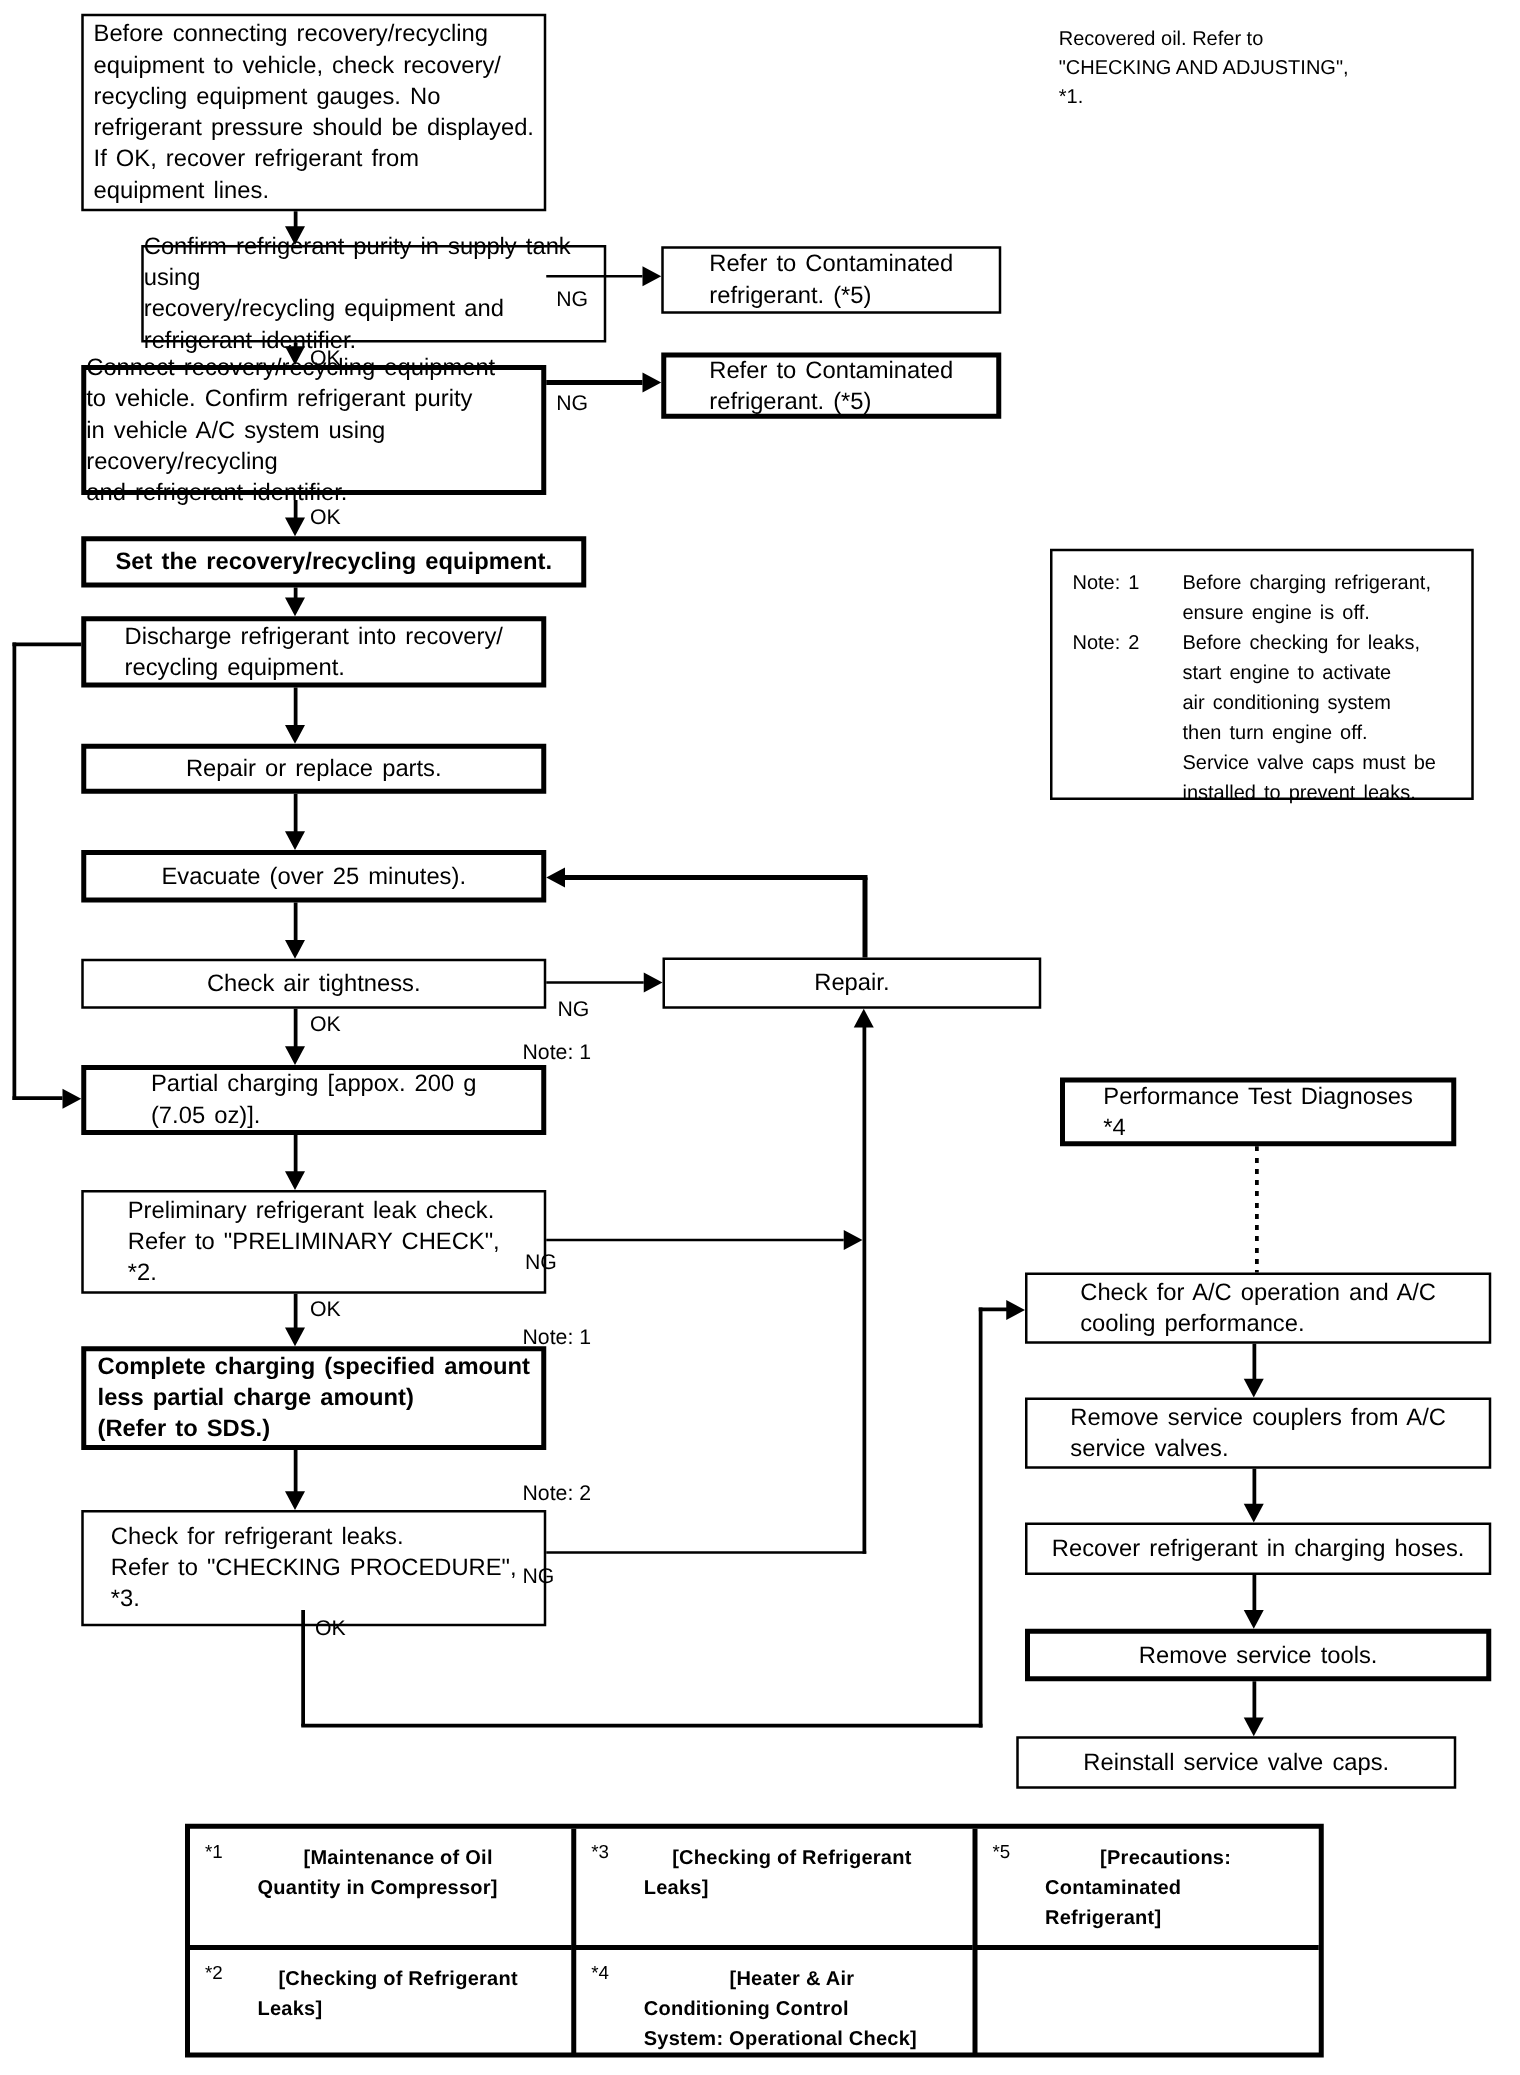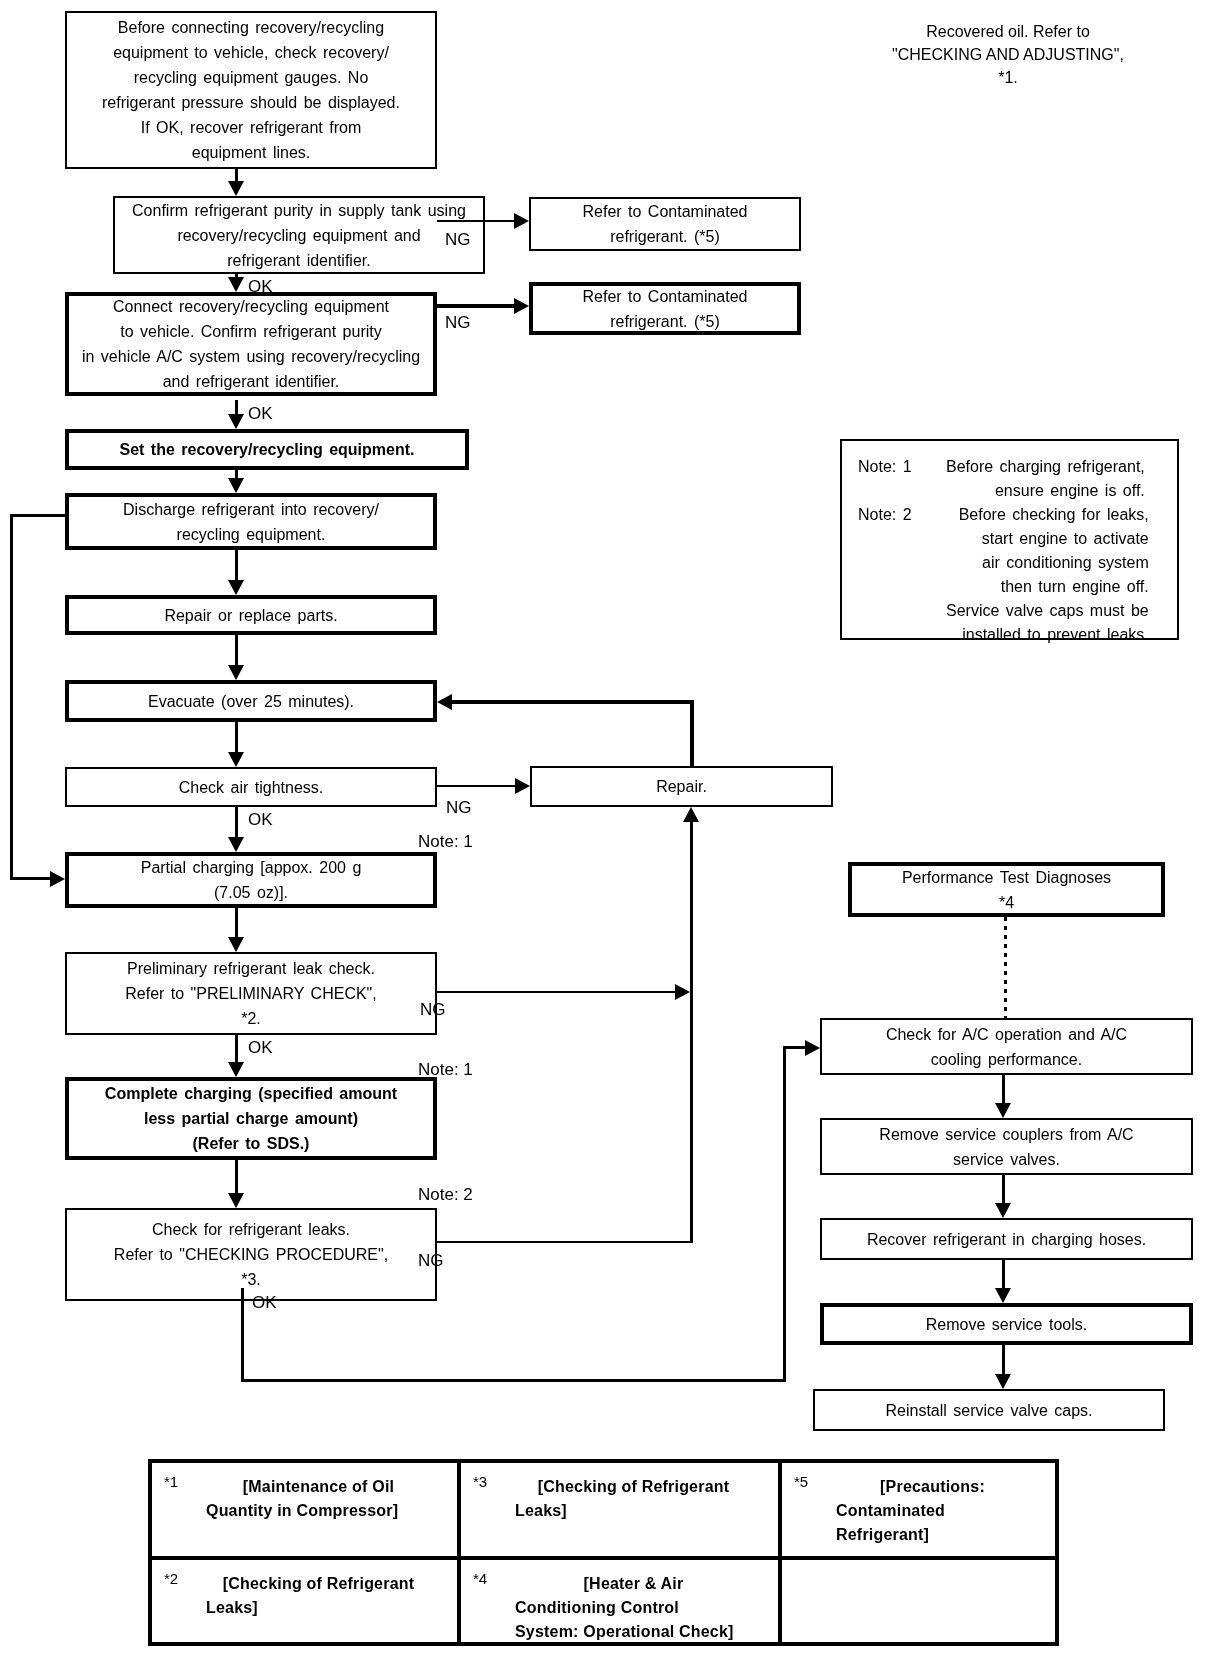--- a/index.html
+++ b/index.html
@@ -1,50 +1,50 @@
 <!DOCTYPE html>
 <html><head>
 <meta charset="utf-8">
 <style>
   html,body{margin:0;padding:0;background:#ffffff;}
   .canvas{position:relative;width:1216px;height:1660px;background:#ffffff;
           font-family:"Liberation Sans",sans-serif;color:#000;overflow:hidden;}
   .box{position:absolute;border:2px solid #000;background:#fff;
        display:flex;align-items:center;justify-content:center;box-sizing:border-box;}
   .b4{border-width:4px;}
-  .bt{white-space:pre-line;text-align:center;font-size:16px;line-height:25px;word-spacing:2px;}
+  .bt{white-space:pre-line;font-size:19px;line-height:25px;word-spacing:2px;}
   .ln{position:absolute;background:#000;}
   .ah{position:absolute;width:0;height:0;}
   .ah-down{border-left:8px solid transparent;border-right:8px solid transparent;border-top:15px solid #000;}
   .ah-up{border-left:8px solid transparent;border-right:8px solid transparent;border-bottom:15px solid #000;}
   .ah-right{border-top:8px solid transparent;border-bottom:8px solid transparent;border-left:15px solid #000;}
   .ah-left{border-top:8px solid transparent;border-bottom:8px solid transparent;border-right:15px solid #000;}
   .lbl{position:absolute;font-size:17px;line-height:19px;white-space:nowrap;}
   .ann{position:absolute;font-size:16px;line-height:23px;white-space:pre-line;}
   .dotted{position:absolute;width:3px;background-image:repeating-linear-gradient(to bottom,#000 0 4px,transparent 4px 9px);}
   .notebox{align-items:flex-start;justify-content:flex-start;flex-direction:column;padding:14px 8px 0 16px;}
   .note-row{display:grid;grid-template-columns:88px 1fr;}
   .note-lbl,.note-txt{font-size:16px;line-height:24px;word-spacing:2px;}
-  .note-txt{white-space:pre-line;text-align:right;}
+  .note-txt{white-space:pre-line;}
   .reftable{position:absolute;border:4px solid #000;background:#fff;display:grid;
             grid-template-columns:305px 321px 1fr;grid-template-rows:93px 1fr;box-sizing:border-box;}
   .cell{position:relative;padding:12px 8px 0 10px;box-sizing:border-box;}
   .cell.bl{border-left:4px solid #000;}
   .cell.btp{border-top:4px solid #000;}
   .marker{position:absolute;left:12px;top:10px;font-size:15px;font-weight:400;}
   .celltext{font-weight:700;font-size:16px;line-height:24px;letter-spacing:0.2px;}
   .celltext .tfirst{text-align:center;padding-left:26px;}
   .celltext .trest{text-align:left;padding-left:44px;}
 </style>
 </head>
 <body>
 
 <div class="canvas">
 
-  <div class="ann" style="left:878px;top:20px;width:260px;text-align:center;">Recovered oil. Refer to
+  <div class="ann" style="left:847px;top:20px;width:260px;">Recovered oil. Refer to
 "CHECKING AND ADJUSTING",
 *1.</div>
 
   <div class="box" style="left:65px;top:11px;width:372px;height:158px;">
     <div class="bt">Before connecting recovery/recycling
 equipment to vehicle, check recovery/
 recycling equipment gauges. No
 refrigerant pressure should be displayed.
 If OK, recover refrigerant from
 equipment lines.</div>

